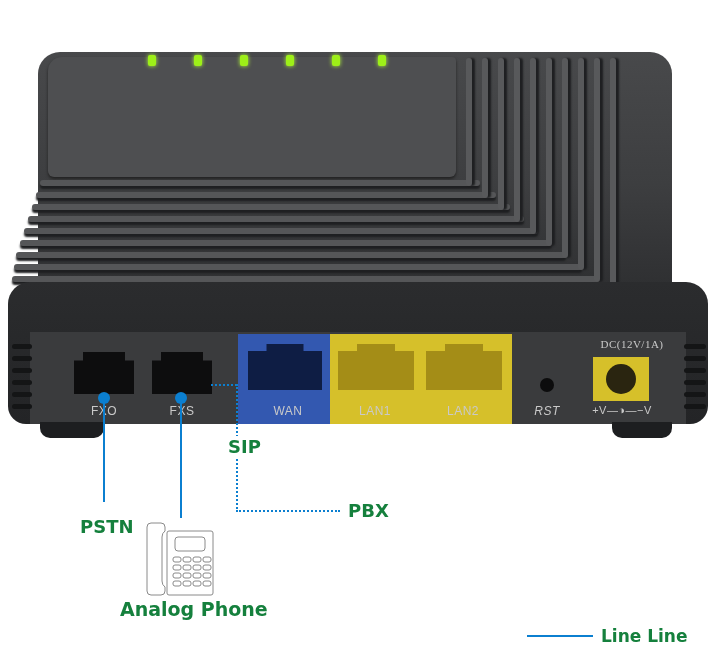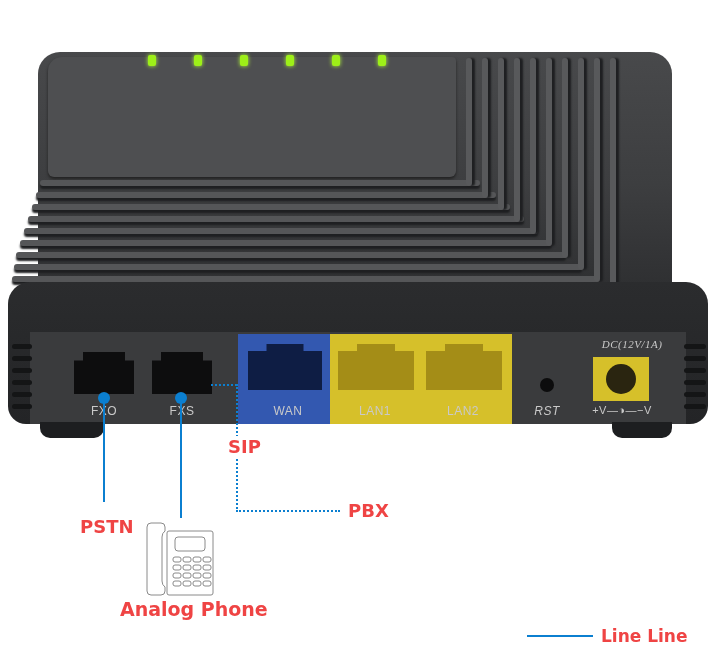--- a/index.html
+++ b/index.html
@@ -14,21 +14,21 @@
   .rear{left:8px;top:282px;width:700px;height:142px;background:linear-gradient(180deg,#2b2c2e 0%,#232426 100%);border-radius:22px 22px 18px 18px;}
   .rear-face{left:30px;top:332px;width:656px;height:92px;background:#3a3b3d;}
   .vent{background:#141516;height:5px;border-radius:3px;}
   .foot{background:#1d1e20;height:16px;top:422px;border-radius:0 0 10px 10px;}
   .rj11{background:#0d0d0e;}
   .port-label{color:#c9c9c9;font-family:"Liberation Sans",sans-serif;font-size:12px;text-align:center;letter-spacing:0.5px;}
   .wan-bg{background:#3358b0;}
   .lan-bg{background:#d6c02a;}
   .rj45{background:#0e1d44;}
   .lanjack{background:#a48d17;}
-  .blue{color:#ef4444;font-weight:bold;font-family:"DejaVu Sans",sans-serif;}
+  .blue{color:#15803d;font-weight:bold;font-family:"DejaVu Sans",sans-serif;}
   .vline{background:#0b7fd0;width:2px;}
   .dot{width:12px;height:12px;background:#0b7fd0;border-radius:50%;}
   .dash-v{border-left:2px dotted #0b7fd0;width:0;}
   .dash-h{border-top:2px dotted #0b7fd0;height:0;}
 </style>
 </head>
 <body>
 
 <div class="abs device-top"></div>
 <div class="abs top-panel"></div>
@@ -93,21 +93,21 @@
 
 <div class="abs lan-bg" style="left:330px;top:334px;width:182px;height:90px;"></div>
 <div class="abs lanjack" style="left:338px;top:344px;width:76px;height:46px;clip-path:polygon(25% 0,75% 0,75% 15%,100% 15%,100% 100%,0 100%,0 15%,25% 15%);"></div>
 <div class="abs port-label" style="left:332px;top:404px;width:86px;">LAN1</div>
 <div class="abs lanjack" style="left:426px;top:344px;width:76px;height:46px;clip-path:polygon(25% 0,75% 0,75% 15%,100% 15%,100% 100%,0 100%,0 15%,25% 15%);"></div>
 <div class="abs port-label" style="left:420px;top:404px;width:86px;">LAN2</div>
 
 <div class="abs" style="left:540px;top:378px;width:14px;height:14px;background:#0c0c0d;border-radius:50%;"></div>
 <div class="abs port-label" style="left:526px;top:404px;width:42px;font-style:italic;">RST</div>
 
-<div class="abs port-label" style="left:580px;top:338px;width:104px;font-family:'Liberation Serif',serif;font-size:11px;font-style:italic;">DC(12V/1A)</div>
+<div class="abs port-label" style="left:580px;top:338px;width:104px;font-family:'Liberation Serif',serif;font-size:11px;">DC(12V/1A)</div>
 <div class="abs lan-bg" style="left:593px;top:357px;width:56px;height:44px;"></div>
 <div class="abs" style="left:606px;top:364px;width:30px;height:30px;border-radius:50%;background:#2a2510;"></div>
 <div class="abs port-label" style="left:582px;top:404px;width:80px;font-size:11px;">+V—◑—−V</div>
 
 <div class="abs dot" style="left:98px;top:392px;"></div>
 <div class="abs vline" style="left:103px;top:398px;height:104px;"></div>
 <div class="abs blue" style="left:80px;top:516px;font-size:18px;">PSTN</div>
 
 <div class="abs dot" style="left:175px;top:392px;"></div>
 <div class="abs vline" style="left:180px;top:398px;height:120px;"></div>

